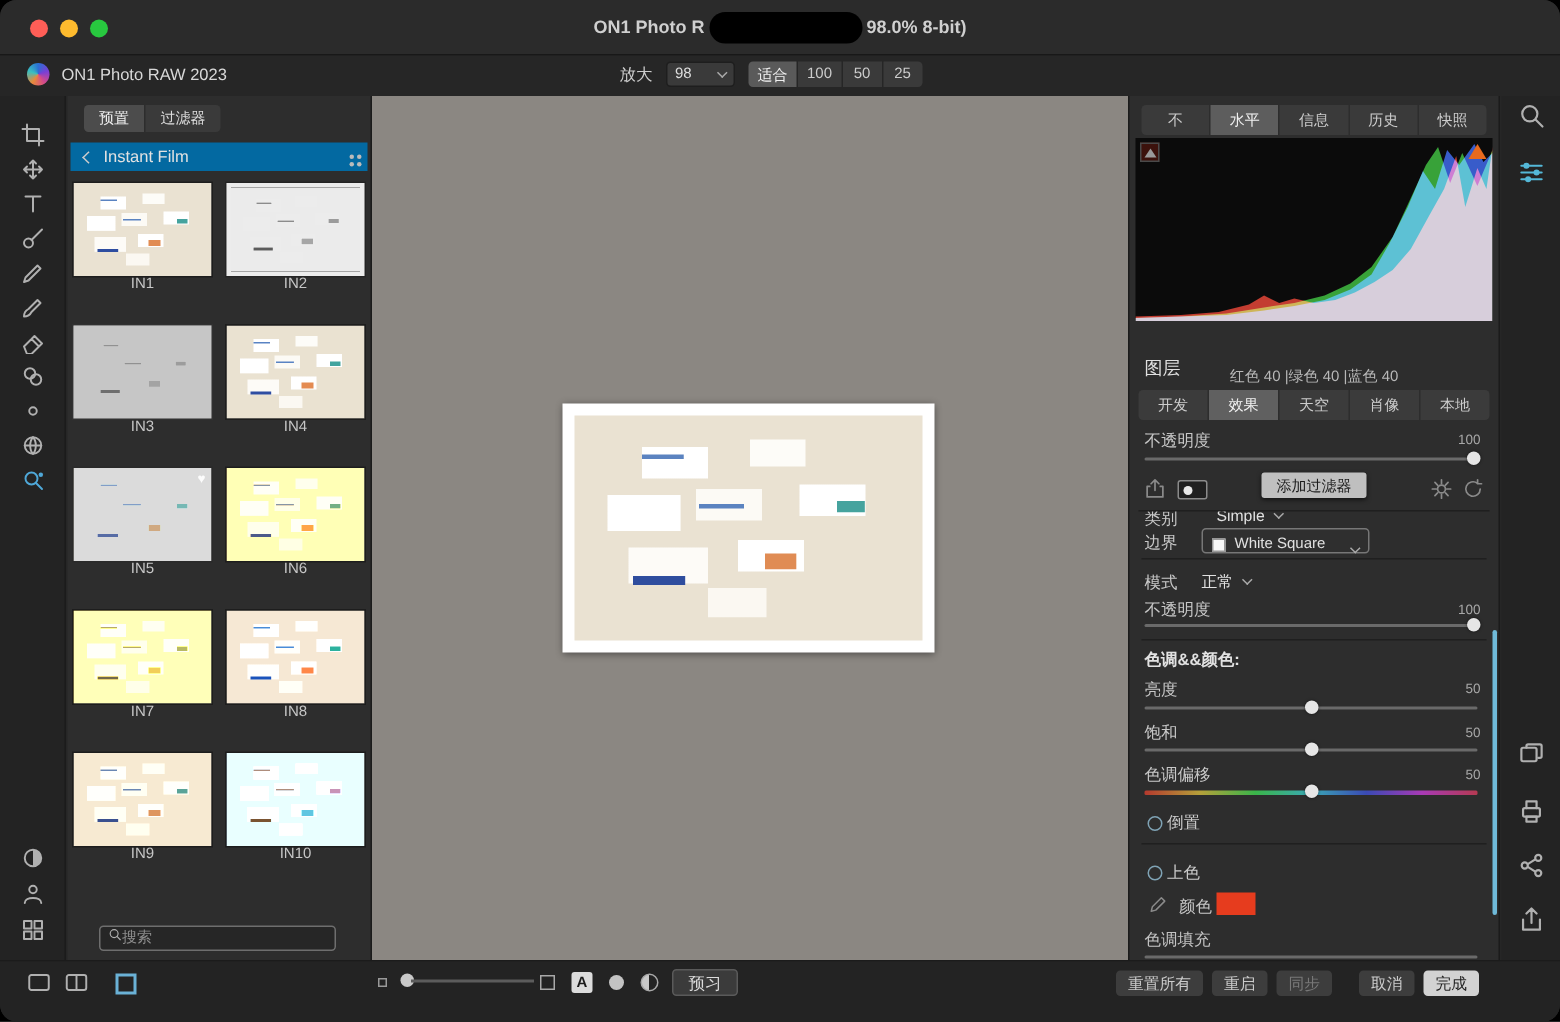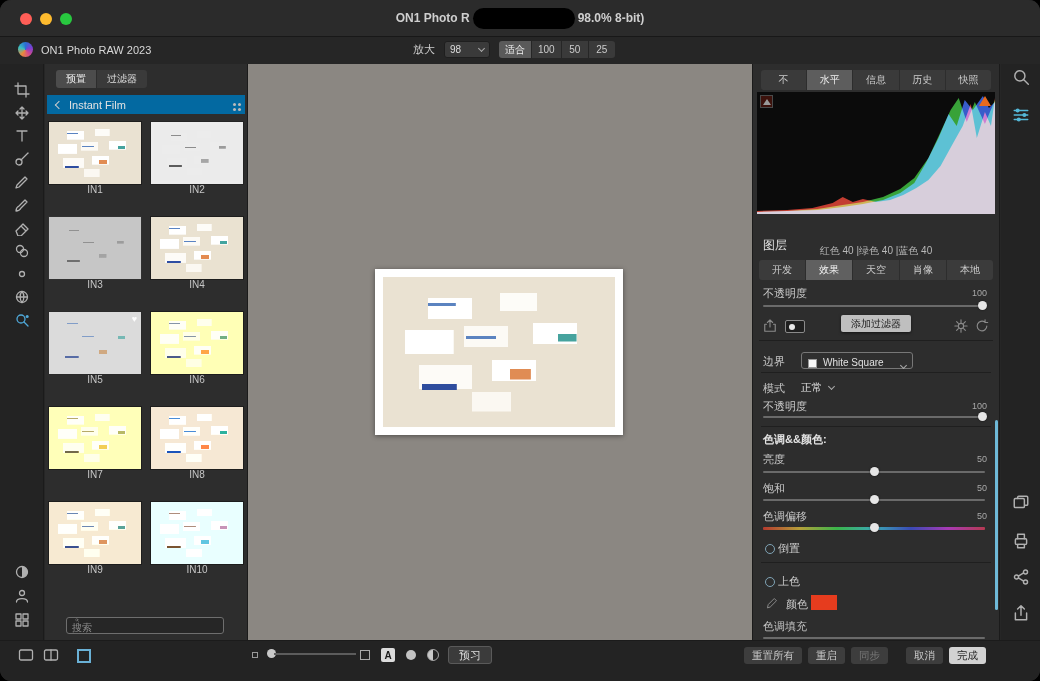--- a/index.html
+++ b/index.html
@@ -42,21 +42,21 @@
   .lp-tab.active{background:#4c4c4c;color:#f0f0f0;}
   .lp-tab:first-child{border-radius:3px 0 0 3px;}
   .lp-tab:last-child{border-radius:0 3px 3px 0;}
   .lp-header{position:absolute;top:31px;left:2px;right:2px;height:19px;background:#0369a1;display:flex;align-items:center;padding:0 9px;color:#e2e2e2;font-size:11px;}
   .chev-back{width:6px;height:6px;border-left:1.4px solid #ccc;border-bottom:1.4px solid #ccc;transform:rotate(45deg);margin-right:7px;flex:none;}
   .grid-dots{margin-left:auto;width:3px;height:3px;background:#bbb;border-radius:50%;box-shadow:5px 0 0 #bbb,0 5px 0 #bbb,5px 5px 0 #bbb;}
   .lp-grid{position:absolute;top:58px;left:4px;right:4px;display:grid;grid-template-columns:1fr 1fr;column-gap:10px;row-gap:21px;}
   .thumb-img{height:62px;position:relative;overflow:hidden;box-shadow:0 0 0 1px rgba(0,0,0,.35);}
   .thumb-label{text-align:center;font-size:10px;color:#c6c6c6;height:12px;}
   .fav{position:absolute;top:2px;right:4px;font-size:9px;color:rgba(255,255,255,.92);z-index:2;}
-  .lp-search{position:absolute;bottom:6px;left:21px;right:23px;height:17px;background:#262626;border:1px solid #6e6e6e;border-radius:3px;display:flex;padding:0 5px;flex-direction:column;}
+  .lp-search{position:absolute;bottom:6px;left:21px;right:23px;height:17px;background:#262626;border:1px solid #6e6e6e;border-radius:3px;display:flex;padding:0 5px;}
   .lp-search input{background:transparent;border:none;outline:none;color:#ccc;font-size:10px;width:100%;padding:0;font-family:inherit;}
   .lp-search input::placeholder{color:#8d8d8d;}
 
   
   .scene{position:absolute;inset:0;background-color:#eae2d2;background-repeat:no-repeat;
     background-image:
       linear-gradient(#2f4d9e,#2f4d9e),
       linear-gradient(#e08c54,#e08c54),
       linear-gradient(#46a39e,#46a39e),
       linear-gradient(#5b83c0,#5b83c0),
@@ -377,20 +377,27 @@
           </svg>
         <svg class="icon dim" width="14" height="14" viewBox="0 0 16 16">
             <path d="M13.5 8a5.5 5.5 0 1 1-2.2-4.4M11.5 1v3h3"></path>
           </svg>
       </div>
     </div>
     <div class="add-filter-btn">添加过滤器</div>
     <div class="rp-div" style="top:276px"></div>
 
     <div class="filter-scroll">
+      <div class="frow" style="top:-5px">
+        <span class="flabel">类别</span>
+        <span class="fvalue">
+            <span>Simple</span>
+            <span class="caret"></span>
+          </span>
+      </div>
       <div class="frow" style="top:11px">
         <span class="flabel">边界</span>
         <span class="dropbox">
             <span class="sq"></span>
             <span>White Square</span>
             <span class="caret"></span>
           </span>
       </div>
       <div class="fdiv" style="top:31px"></div>
       <div class="frow" style="top:38px">

